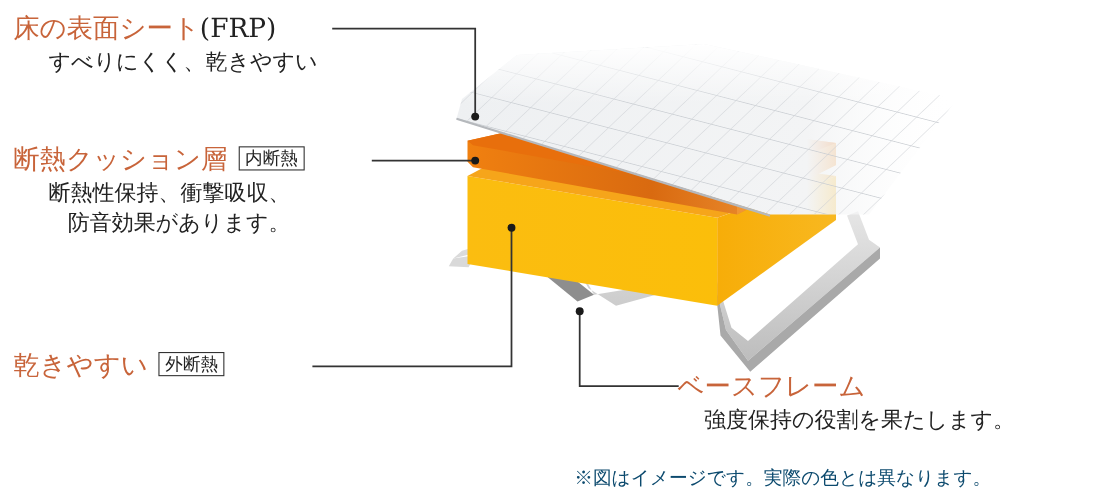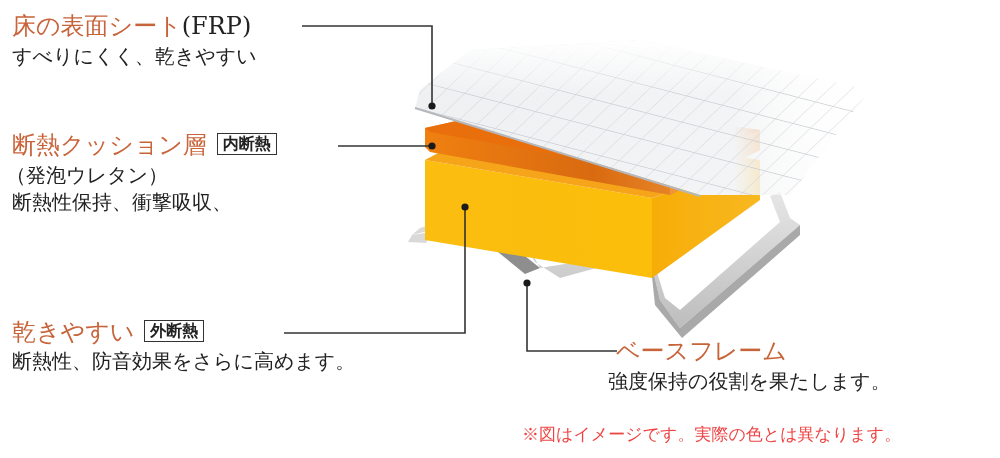--- a/index.html
+++ b/index.html
@@ -1,24 +1,24 @@
 <!DOCTYPE html>
 <html><head>
 <meta charset="utf-8">
 <style>
   html, body { margin:0; padding:0; background:#ffffff; }
   body { width:1000px; height:458px; position:relative; overflow:hidden;
          font-family:"DejaVu Serif", "Liberation Serif", serif; color:#222; }
-  .txt { position:absolute; white-space:nowrap; }
+  .txt { position:absolute; white-space:nowrap;text-align:right; }
   .title { color:#c8643a; font-size:24px; letter-spacing:0px; line-height:28px; }
   .title .paren { color:#222; }
-  .body { font-size:20px; line-height:27px; color:#222; }
+  .body { font-size:20px; line-height:27px; color:#222;margin-left:32px; }
   .tag { display:inline-block; border:1.5px solid #333; font-size:16px; line-height:20px;
-         padding:0 5px; margin-left:10px; vertical-align:4px; color:#222;font-weight:bold; }
-  .note { font-size:17px; color:#ef4444; }
+         padding:0 5px; margin-left:10px; vertical-align:4px; color:#222; }
+  .note { font-size:17px; color:#0c4a6e; }
   svg.art { position:absolute; left:0; top:0; }
 </style>
 </head>
 <body>
 
 <svg class="art" width="1000" height="458" viewBox="0 0 1000 458">
   <defs>
     <linearGradient id="sheetFade" x1="0" y1="0" x2="1" y2="0">
       <stop offset="0" stop-color="#eef0f2"></stop>
       <stop offset="0.7" stop-color="#f3f4f5"></stop>
@@ -96,27 +96,26 @@
   <span>床の表面シート</span><span class="paren">(FRP)</span>
 </div>
 <div class="txt body" style="left:12px; top:43px;">
   <div>すべりにくく、乾きやすい</div>
 </div>
 
 <div class="txt title" style="left:12px; top:131px;">
   <span>断熱クッション層</span><span class="tag">内断熱</span>
 </div>
 <div class="txt body" style="left:6px; top:162px;">
-  <div>（発泡ウレタン）</div>
   <div style="padding-left:6px">断熱性保持、衝撃吸収、</div>
+  <div style="padding-left:6px">防音効果があります。</div>
 </div>
 
 <div class="txt title" style="left:12px; top:318px;">
   <span>乾きやすい</span><span class="tag">外断熱</span>
 </div>
 <div class="txt body" style="left:6px; top:348px;">
-  <div style="padding-left:6px">断熱性、防音効果をさらに高めます。</div>
 </div>
 
 <div class="txt title" style="left:616px; top:337px;">ベースフレーム</div>
 <div class="txt body" style="left:608px; top:368px;">強度保持の役割を果たします。</div>
 
 <div class="txt note" style="left:522px; top:423px;">※図はイメージです。実際の色とは異なります。</div>
 
 </body></html>

